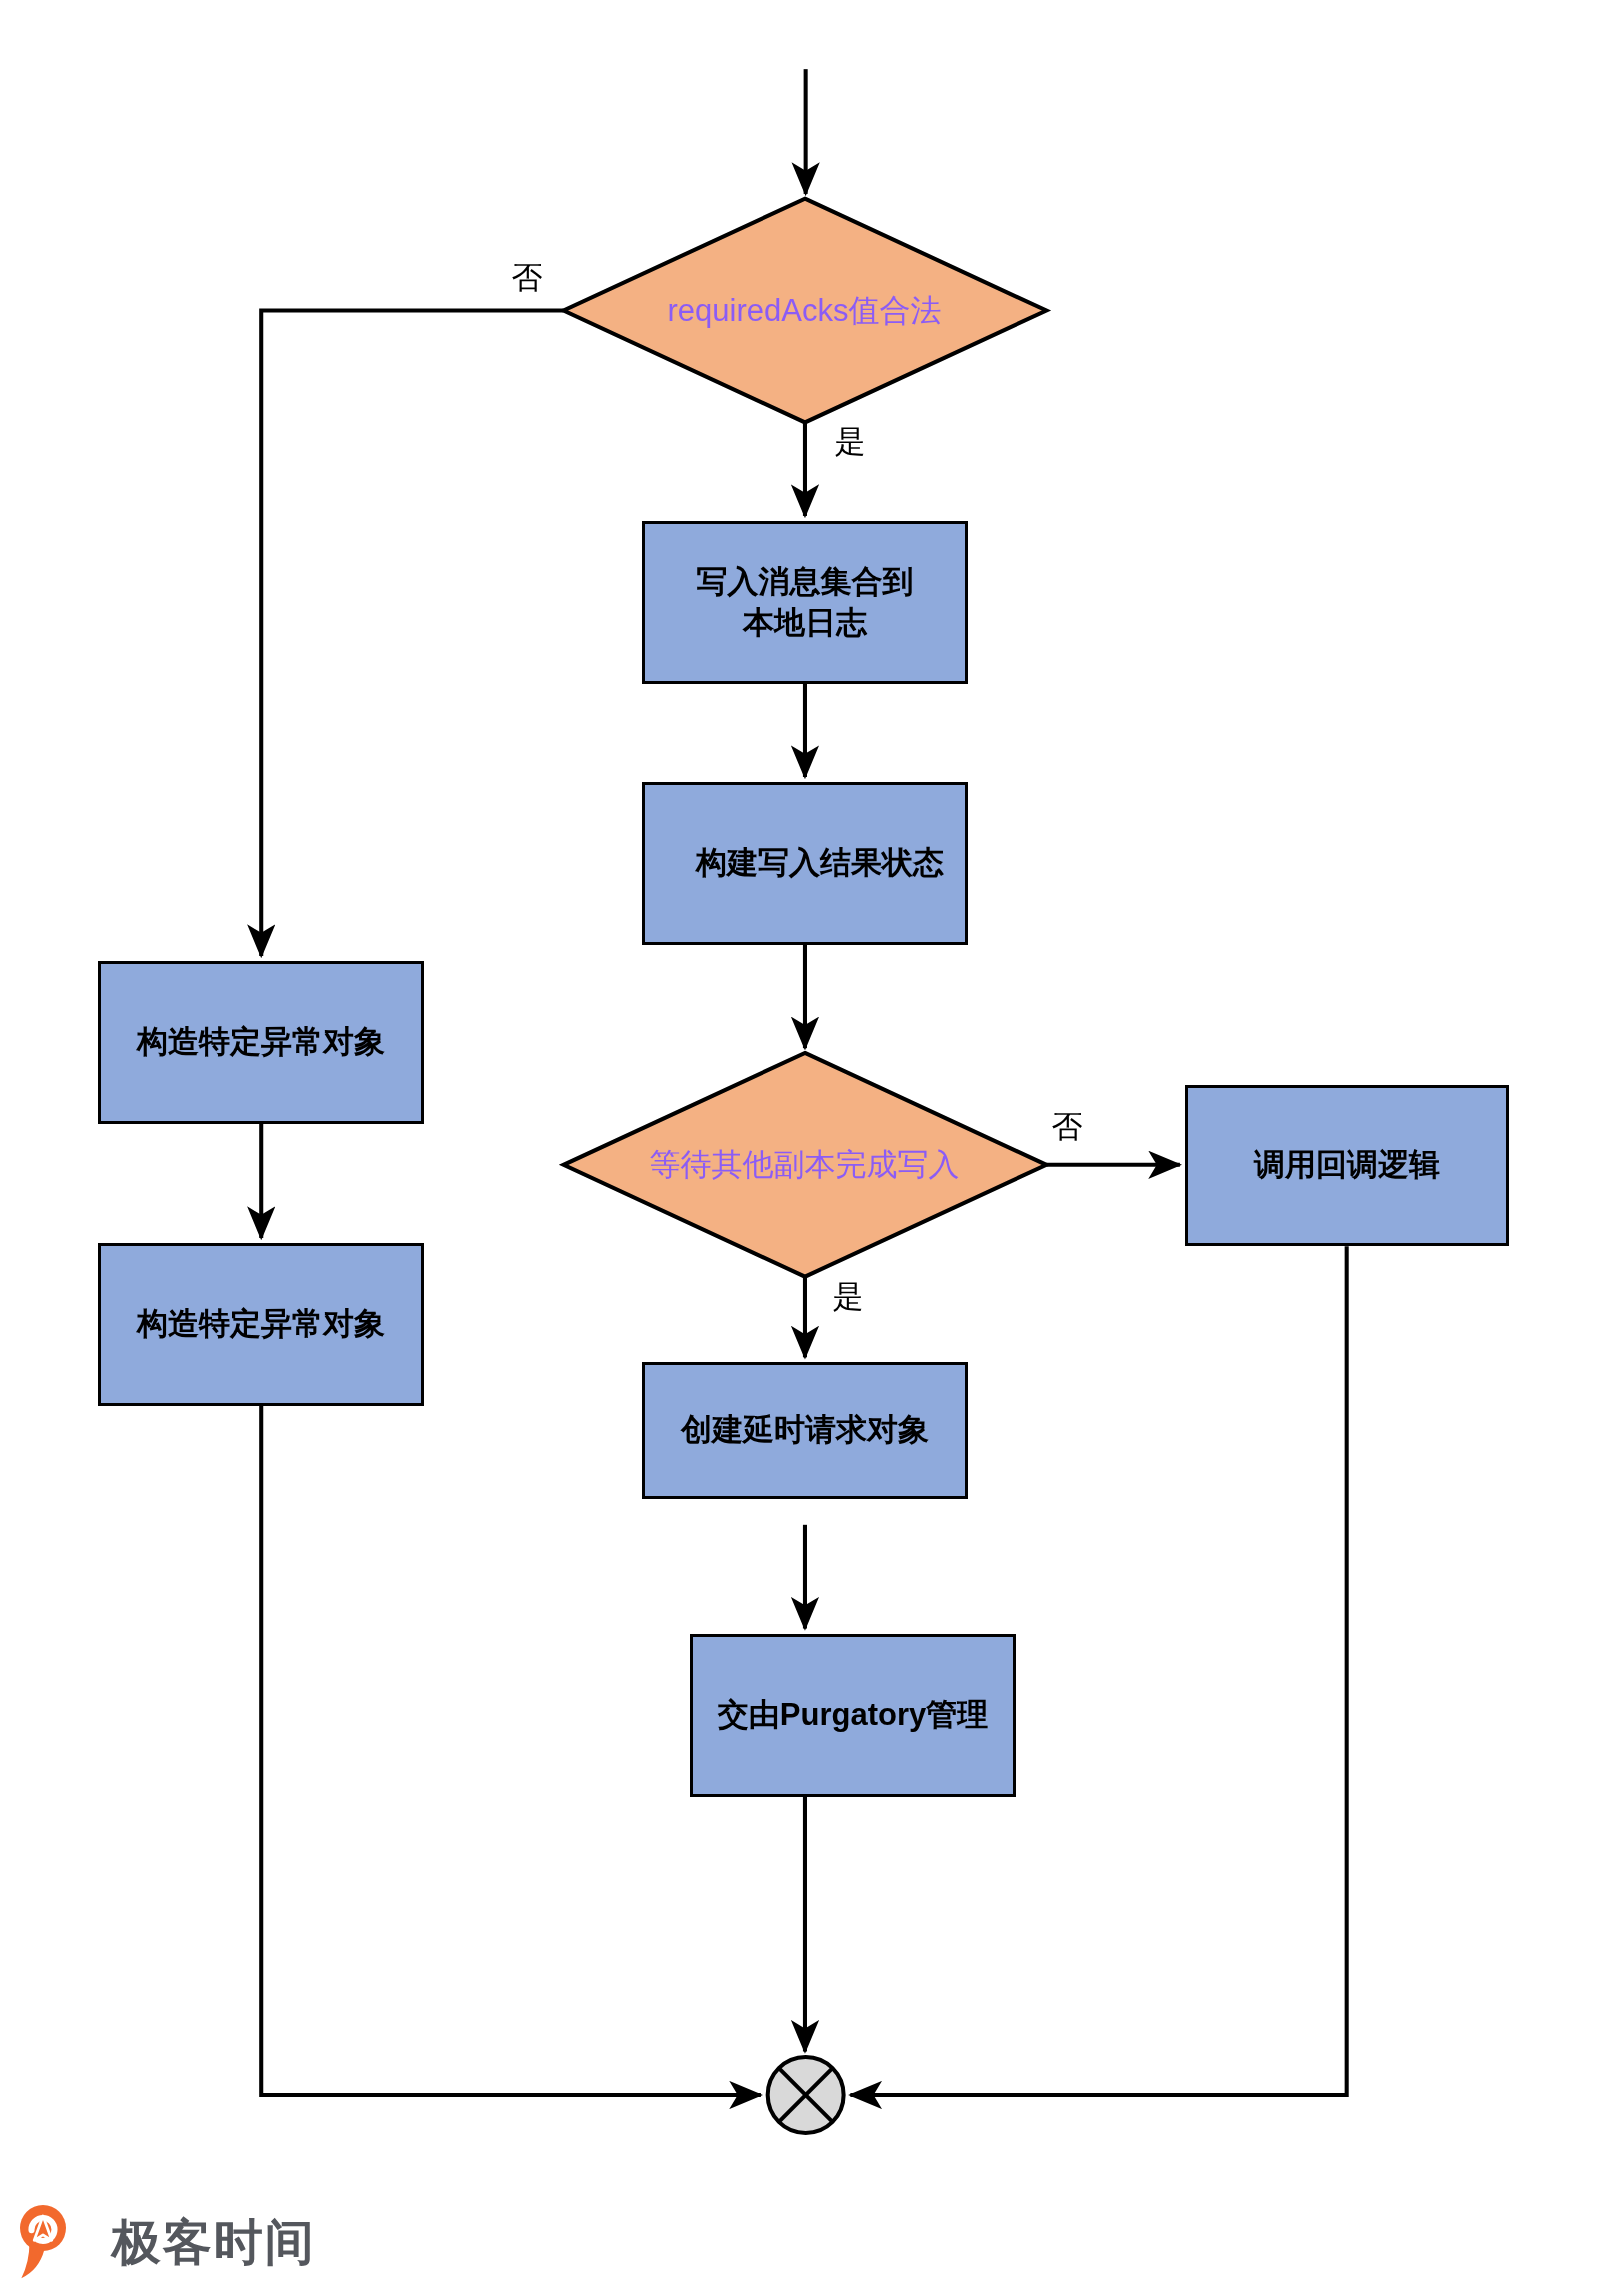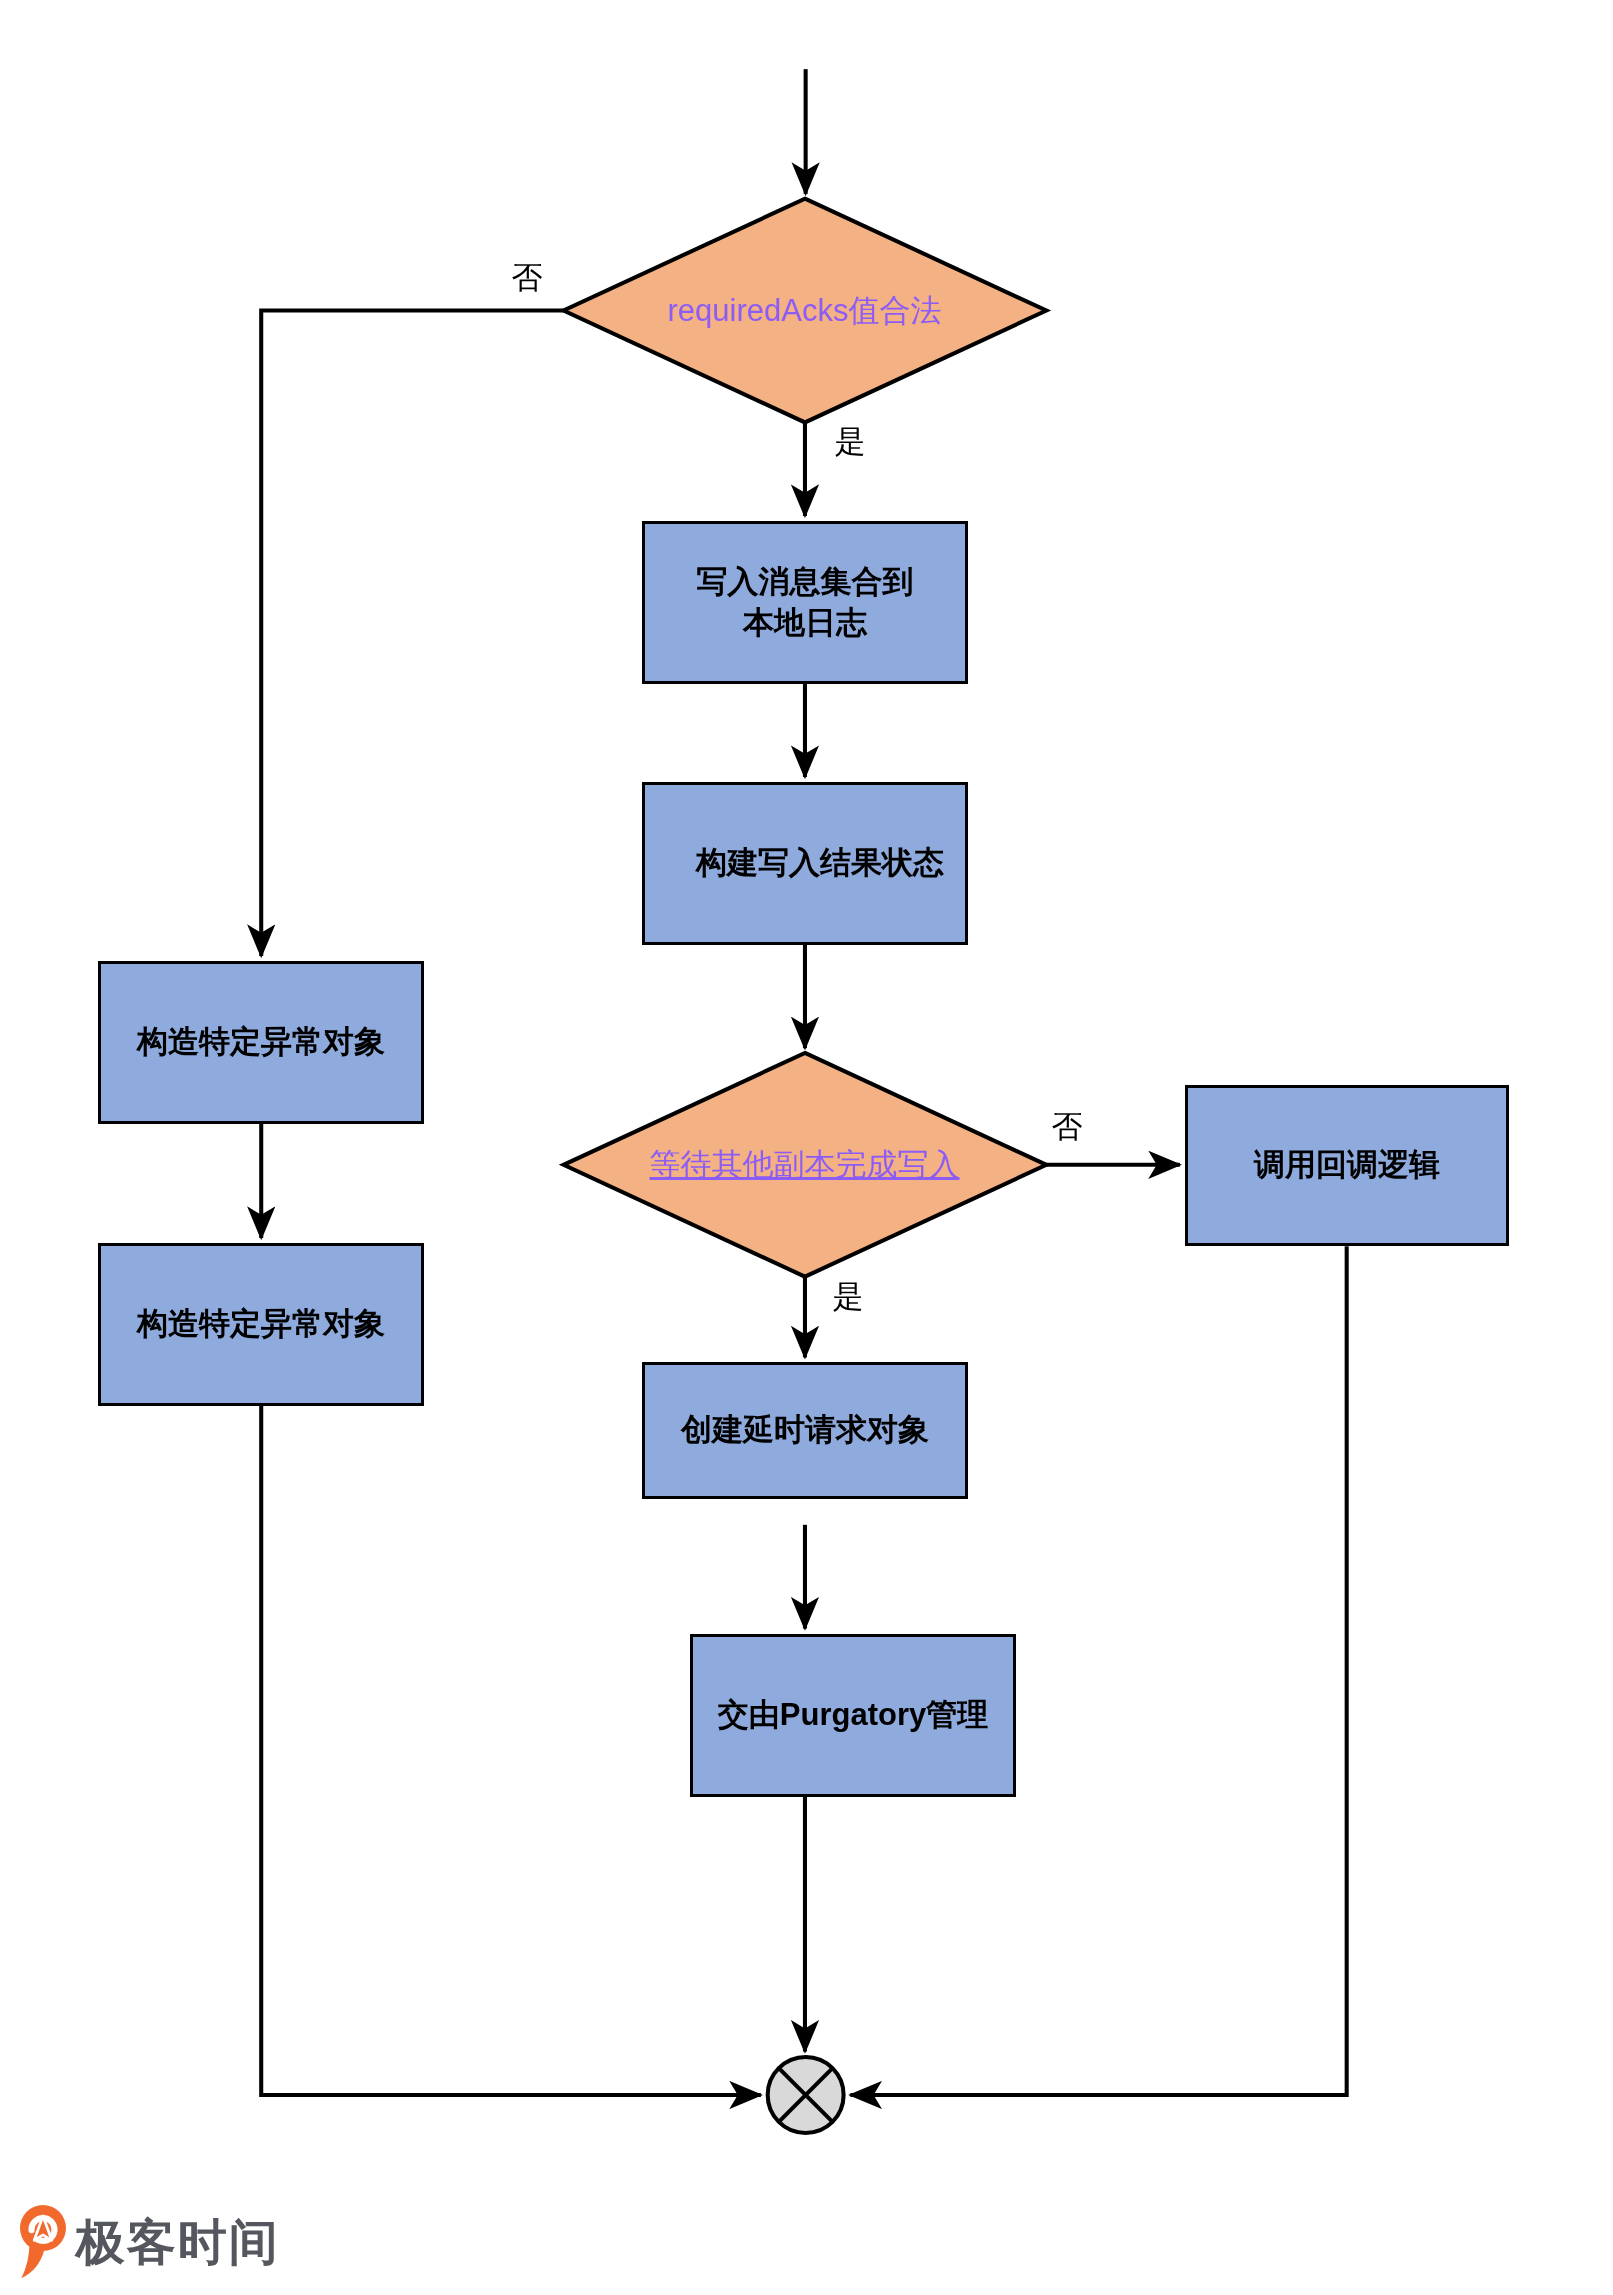--- a/index.html
+++ b/index.html
@@ -28,21 +28,21 @@
     text-align:center;
     font-size:31px;color:#8b5cf6;font-weight:500;
   }
   .edge-label{
     position:absolute;
     transform:translate(-50%,-50%);
     font-size:31px;color:#000000;font-weight:500;
   }
   #logo{
     position:absolute;left:20.3px;top:2205px;
-    display:flex;align-items:center;
+    display:flex;align-items:center;gap:36px;
   }
   #logo-text{
     margin-left:9.5px;
     font-size:49px;font-weight:600;color:#54575D;letter-spacing:2px;
   }
 </style>
 </head>
 <body>
 
 <div id="canvas">
@@ -85,21 +85,21 @@
   <div class="node" style="left:98px;top:1243px;width:326px;height:163px;">构造特定异常对象</div>
 
   <div class="node" style="left:1185px;top:1085px;width:324px;height:161px;">调用回调逻辑</div>
 
   <div class="node" style="left:642px;top:1362px;width:326px;height:137px;">创建延时请求对象</div>
 
   <div class="node" style="left:642px;top:1634px;width:326px;height:163px;margin-left:48px;">交由Purgatory管理</div>
 
   <div class="diamond-label" style="left:574px;top:277px;width:461px;height:68px;">requiredAcks值合法</div>
 
-  <div class="diamond-label" style="left:574px;top:1131px;width:461px;height:68px;text-decoration:underline;">等待其他副本完成写入</div>
+  <div class="diamond-label" style="left:574px;top:1131px;width:461px;height:68px;">等待其他副本完成写入</div>
 
   <div class="edge-label" style="left:527px;top:278px;">否</div>
 
   <div class="edge-label" style="left:850px;top:442px;">是</div>
 
   <div class="edge-label" style="left:1067px;top:1127px;">否</div>
 
   <div class="edge-label" style="left:848px;top:1297px;">是</div>
 
   <div id="logo">

